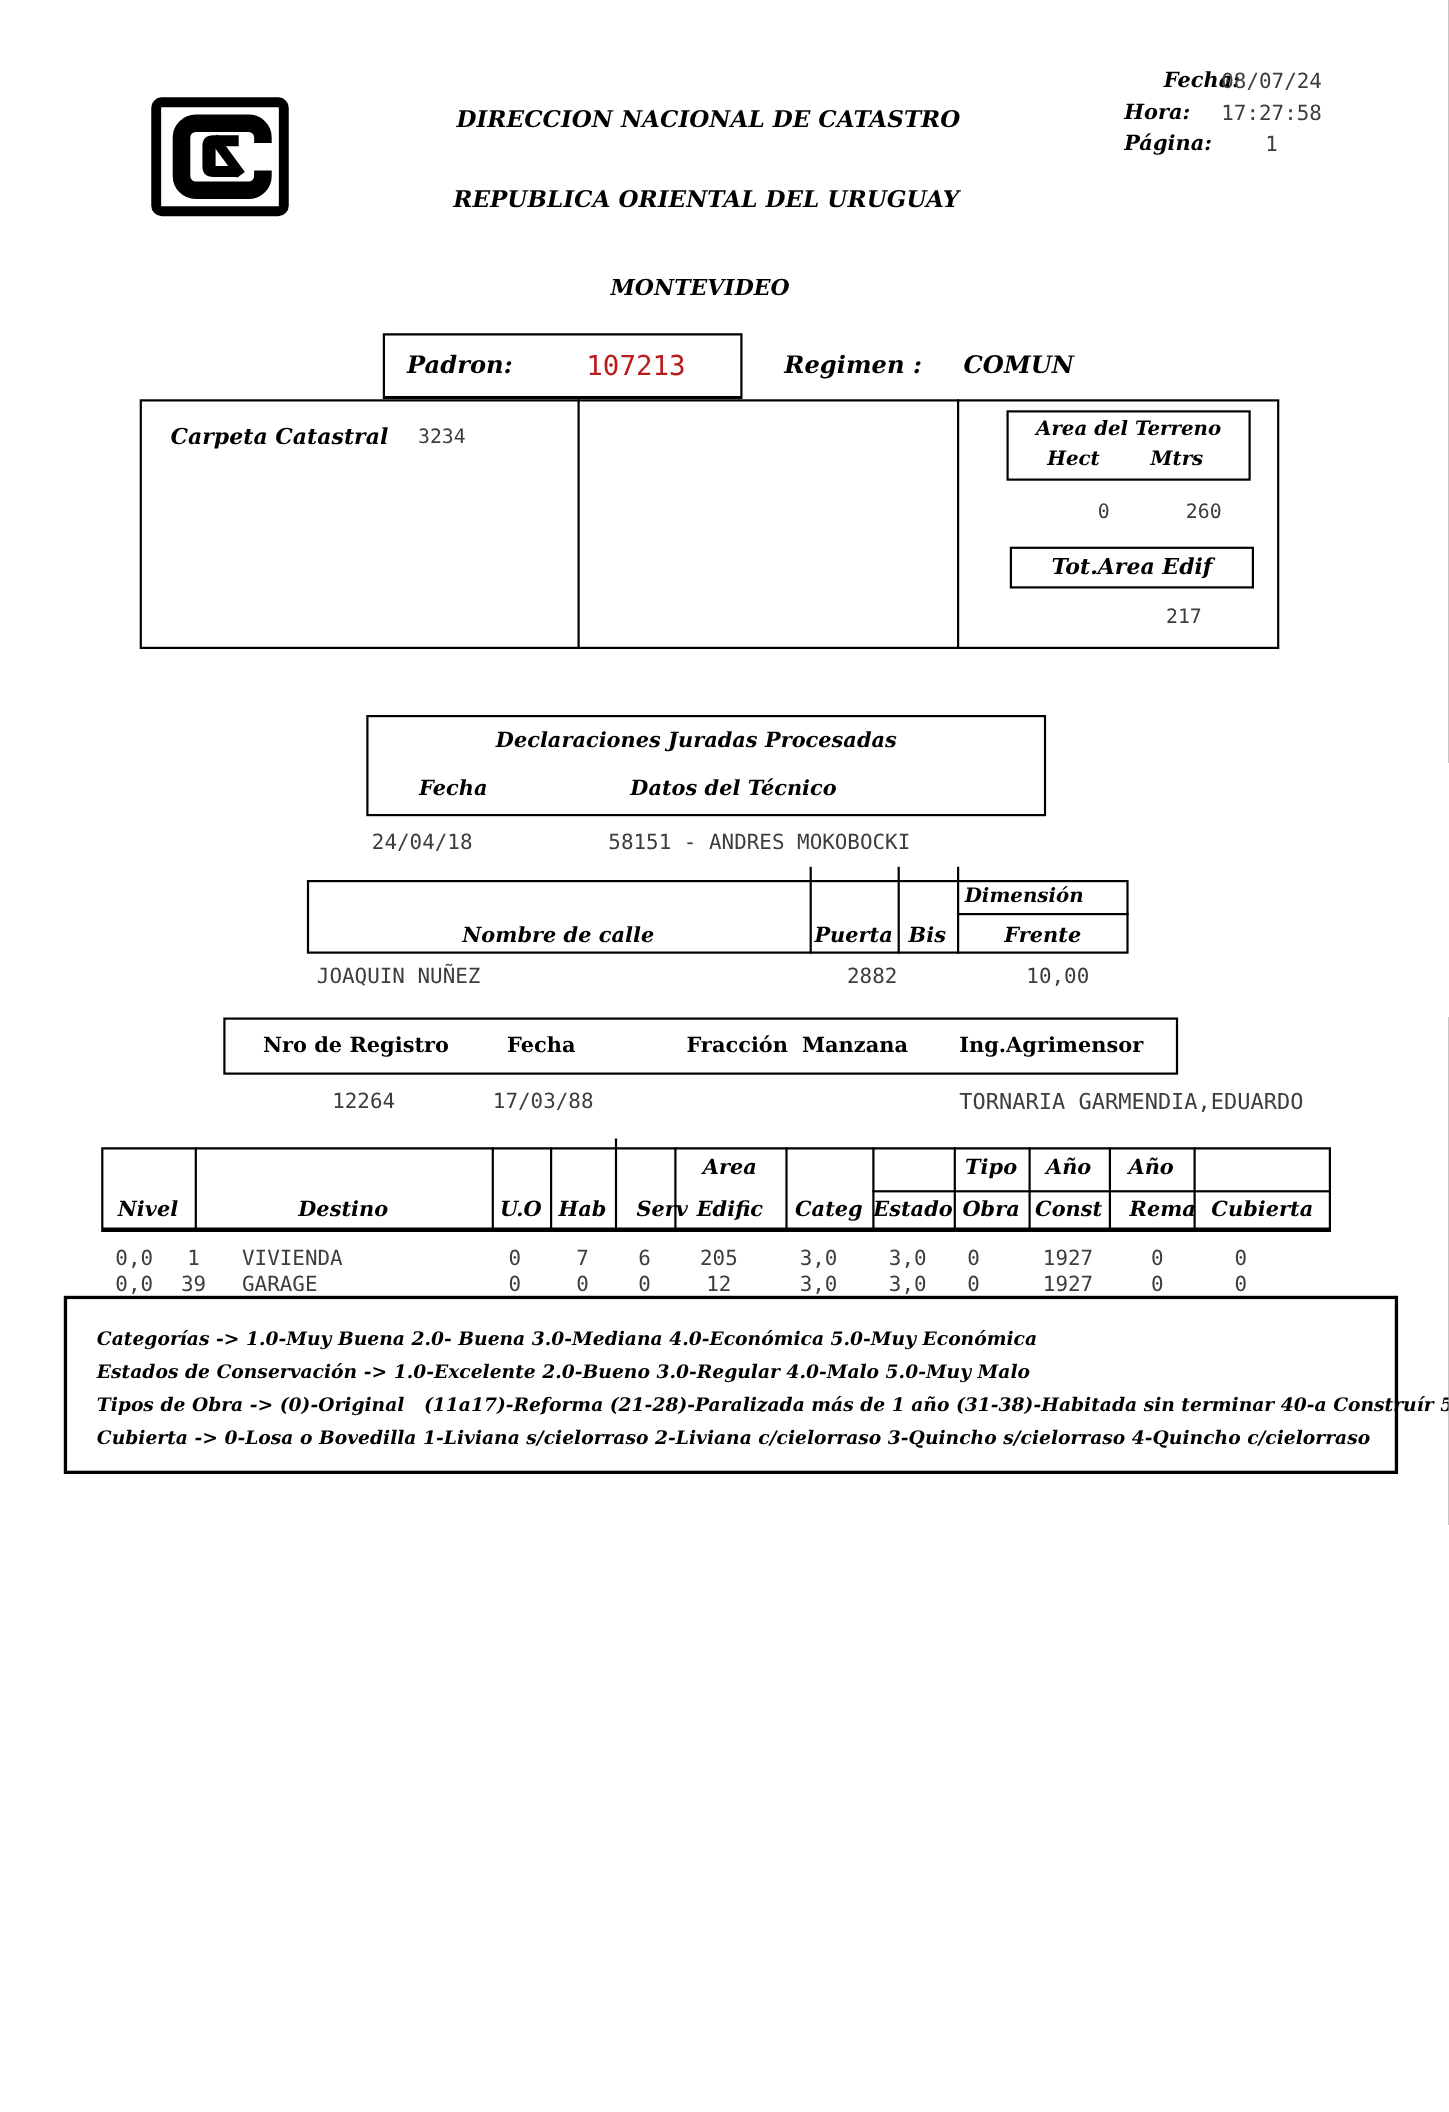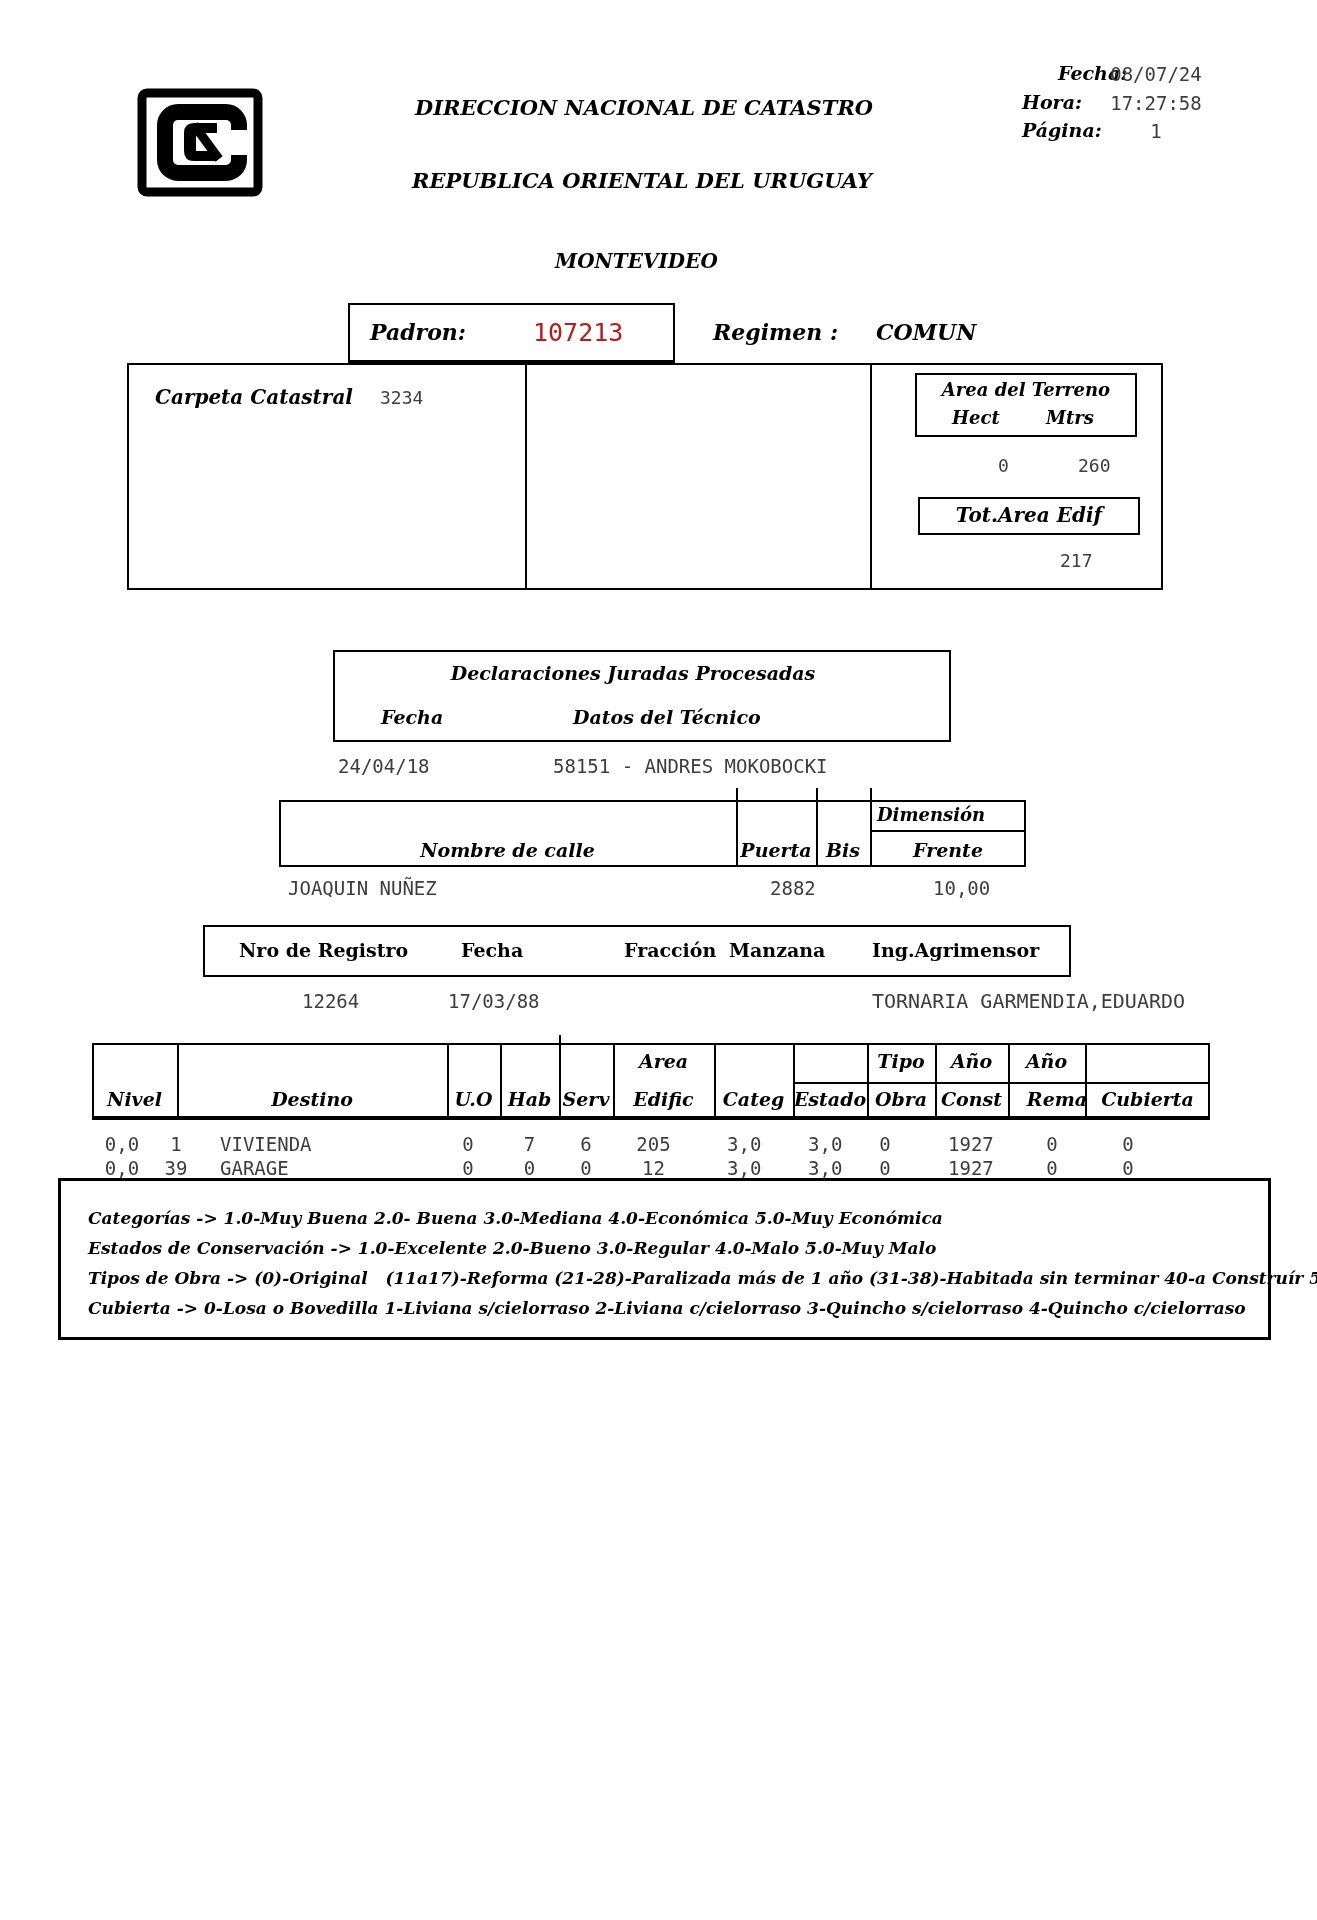--- a/index.html
+++ b/index.html
@@ -110,21 +110,21 @@
 
   <div class="bi ctr" style="left:613px;top:1050px;width:101px;font-size:19px;">Area</div>
   <div class="bi ctr" style="left:867px;top:1050px;width:68px;font-size:19px;">Tipo</div>
   <div class="bi ctr" style="left:935px;top:1050px;width:73px;font-size:19px;">Año</div>
   <div class="bi ctr" style="left:1008px;top:1050px;width:77px;font-size:19px;">Año</div>
 
   <div class="bi ctr" style="left:92px;top:1088px;width:85px;font-size:19px;">Nivel</div>
   <div class="bi ctr" style="left:177px;top:1088px;width:270px;font-size:19px;">Destino</div>
   <div class="bi ctr" style="left:447px;top:1088px;width:53px;font-size:19px;">U.O</div>
   <div class="bi ctr" style="left:500px;top:1088px;width:59px;font-size:19px;">Hab</div>
-  <div class="bi ctr" style="left:559px;top:1088px;width:54px;font-size:19px;">Serv</div>
+  <div class="bi ctr" style="left:559px;top:1088px;width:54px;font-size:19px;padding-left:16px;">Serv</div>
   <div class="bi ctr" style="left:613px;top:1088px;width:101px;font-size:19px;">Edific</div>
   <div class="bi ctr" style="left:714px;top:1088px;width:79px;font-size:19px;">Categ</div>
   <div class="bi ctr" style="left:793px;top:1088px;width:74px;font-size:19px;">Estado</div>
   <div class="bi ctr" style="left:867px;top:1088px;width:68px;font-size:19px;">Obra</div>
   <div class="bi ctr" style="left:935px;top:1088px;width:73px;font-size:19px;">Const</div>
   <div class="bi ctr" style="left:1008px;top:1088px;width:98px;font-size:19px;">Rema</div>
   <div class="bi ctr" style="left:1085px;top:1088px;width:125px;font-size:19px;">Cubierta</div>
 
   <div>
     <div class="mono rt" style="left:92px;top:1133px;width:60px;font-size:19px;">0,0</div>

